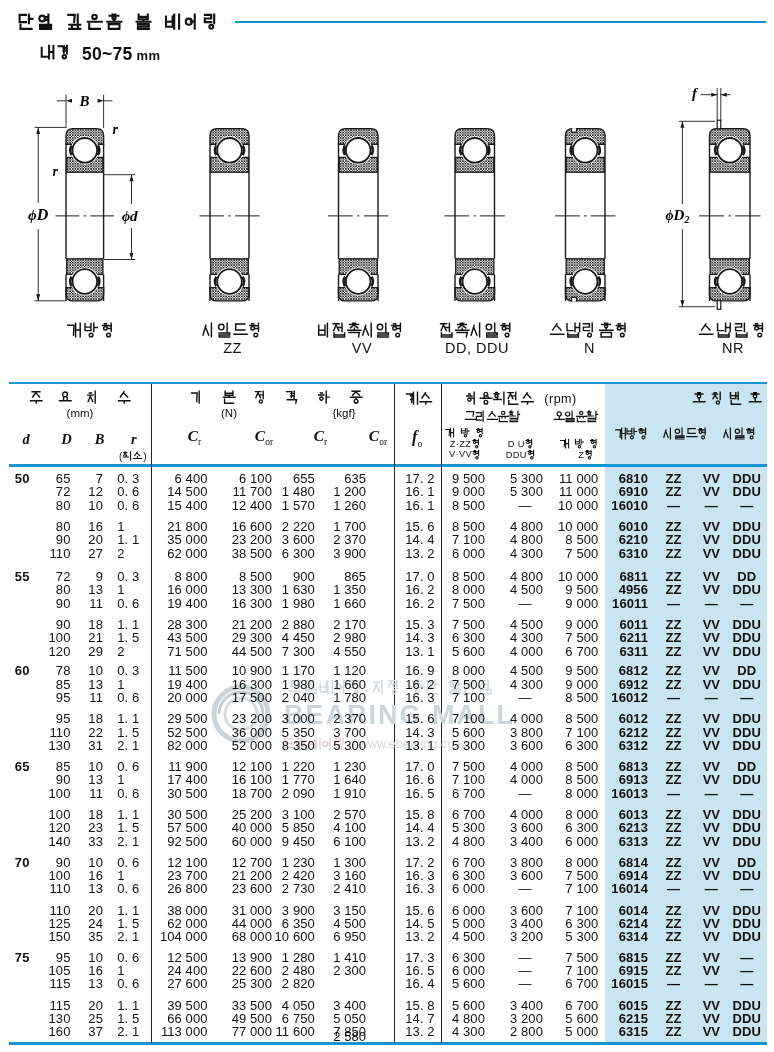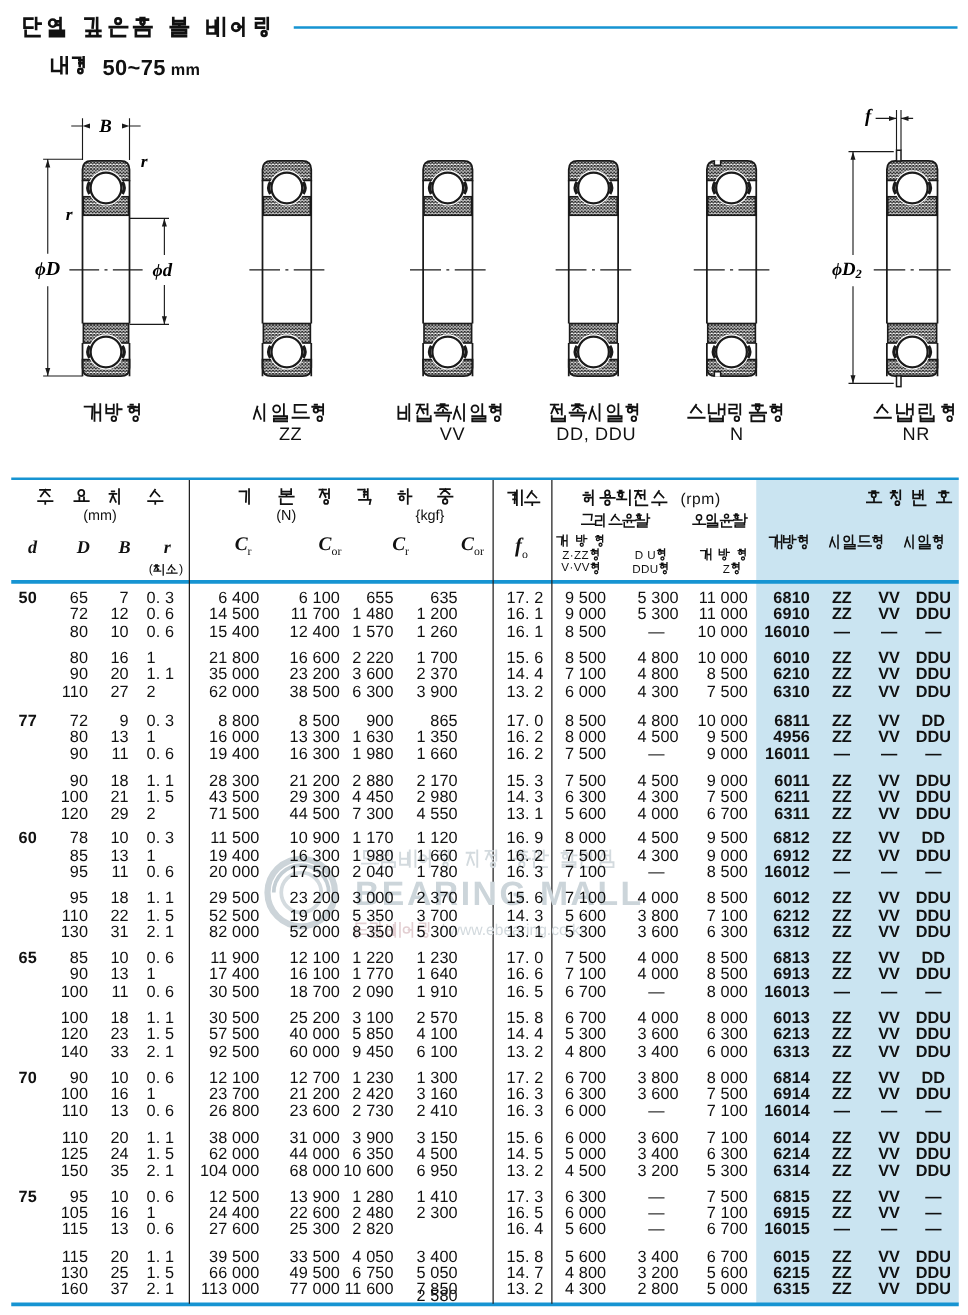--- a/index.html
+++ b/index.html
@@ -583,21 +583,21 @@
     <span class="c " style="right:459.1px;top:552.5px">6 300</span>
     <span class="c " style="right:407.8px;top:552.5px">3 900</span>
     <span class="c " style="right:339.3px;top:552.5px">13. 2</span>
     <span class="c " style="right:289.0px;top:552.5px">6 000</span>
     <span class="c " style="right:231.0px;top:552.5px">4 300</span>
     <span class="c " style="right:175.6px;top:552.5px">7 500</span>
     <span class="c bold" style="right:126.0px;top:552.5px">6310</span>
     <span class="cc bold" style="left:673.5px;top:552.5px">ZZ</span>
     <span class="cc bold" style="left:711.3px;top:552.5px">VV</span>
     <span class="cc bold" style="left:746.7px;top:552.5px">DDU</span>
-    <span class="c bold" style="right:744.5px;top:576.2px">77</span>
+    <span class="c bold" style="right:744.5px;top:576.2px">55</span>
     <span class="c " style="right:703.5px;top:576.2px">72</span>
     <span class="c " style="right:671.0px;top:576.2px">9</span>
     <span class="c" style="left:117.2px;right:auto;top:576.2px">0. 3</span>
     <span class="c " style="right:566.4px;top:576.2px">8 800</span>
     <span class="c " style="right:502.0px;top:576.2px">8 500</span>
     <span class="c " style="right:459.1px;top:576.2px">900</span>
     <span class="c " style="right:407.8px;top:576.2px">865</span>
     <span class="c " style="right:339.3px;top:576.2px">17. 0</span>
     <span class="c " style="right:289.0px;top:576.2px">8 500</span>
     <span class="c " style="right:231.0px;top:576.2px">4 800</span>
@@ -739,21 +739,21 @@
     <span class="c " style="right:231.0px;top:718.3px">4 000</span>
     <span class="c " style="right:175.6px;top:718.3px">8 500</span>
     <span class="c bold" style="right:126.0px;top:718.3px">6012</span>
     <span class="cc bold" style="left:673.5px;top:718.3px">ZZ</span>
     <span class="cc bold" style="left:711.3px;top:718.3px">VV</span>
     <span class="cc bold" style="left:746.7px;top:718.3px">DDU</span>
     <span class="c " style="right:703.5px;top:731.5px">110</span>
     <span class="c " style="right:671.0px;top:731.5px">22</span>
     <span class="c" style="left:117.2px;right:auto;top:731.5px">1. 5</span>
     <span class="c " style="right:566.4px;top:731.5px">52 500</span>
-    <span class="c " style="right:502.0px;top:731.5px">19 000</span>
+    <span class="c " style="right:502.0px;top:731.5px">36 000</span>
     <span class="c " style="right:459.1px;top:731.5px">5 350</span>
     <span class="c " style="right:407.8px;top:731.5px">3 700</span>
     <span class="c " style="right:339.3px;top:731.5px">14. 3</span>
     <span class="c " style="right:289.0px;top:731.5px">5 600</span>
     <span class="c " style="right:231.0px;top:731.5px">3 800</span>
     <span class="c " style="right:175.6px;top:731.5px">7 100</span>
     <span class="c bold" style="right:126.0px;top:731.5px">6212</span>
     <span class="cc bold" style="left:673.5px;top:731.5px">ZZ</span>
     <span class="cc bold" style="left:711.3px;top:731.5px">VV</span>
     <span class="cc bold" style="left:746.7px;top:731.5px">DDU</span>

